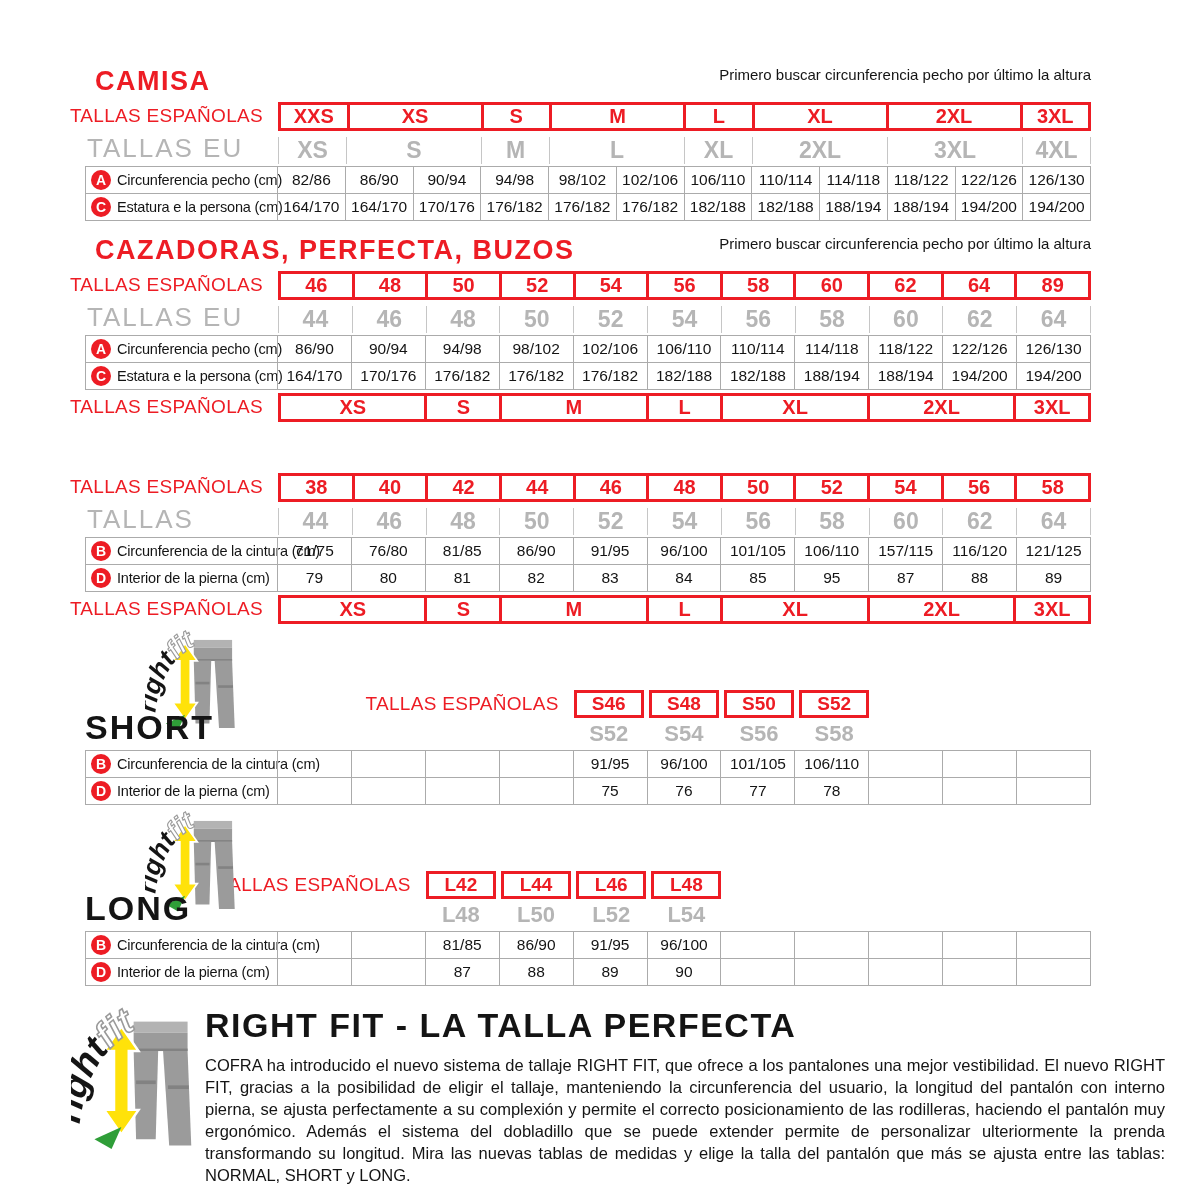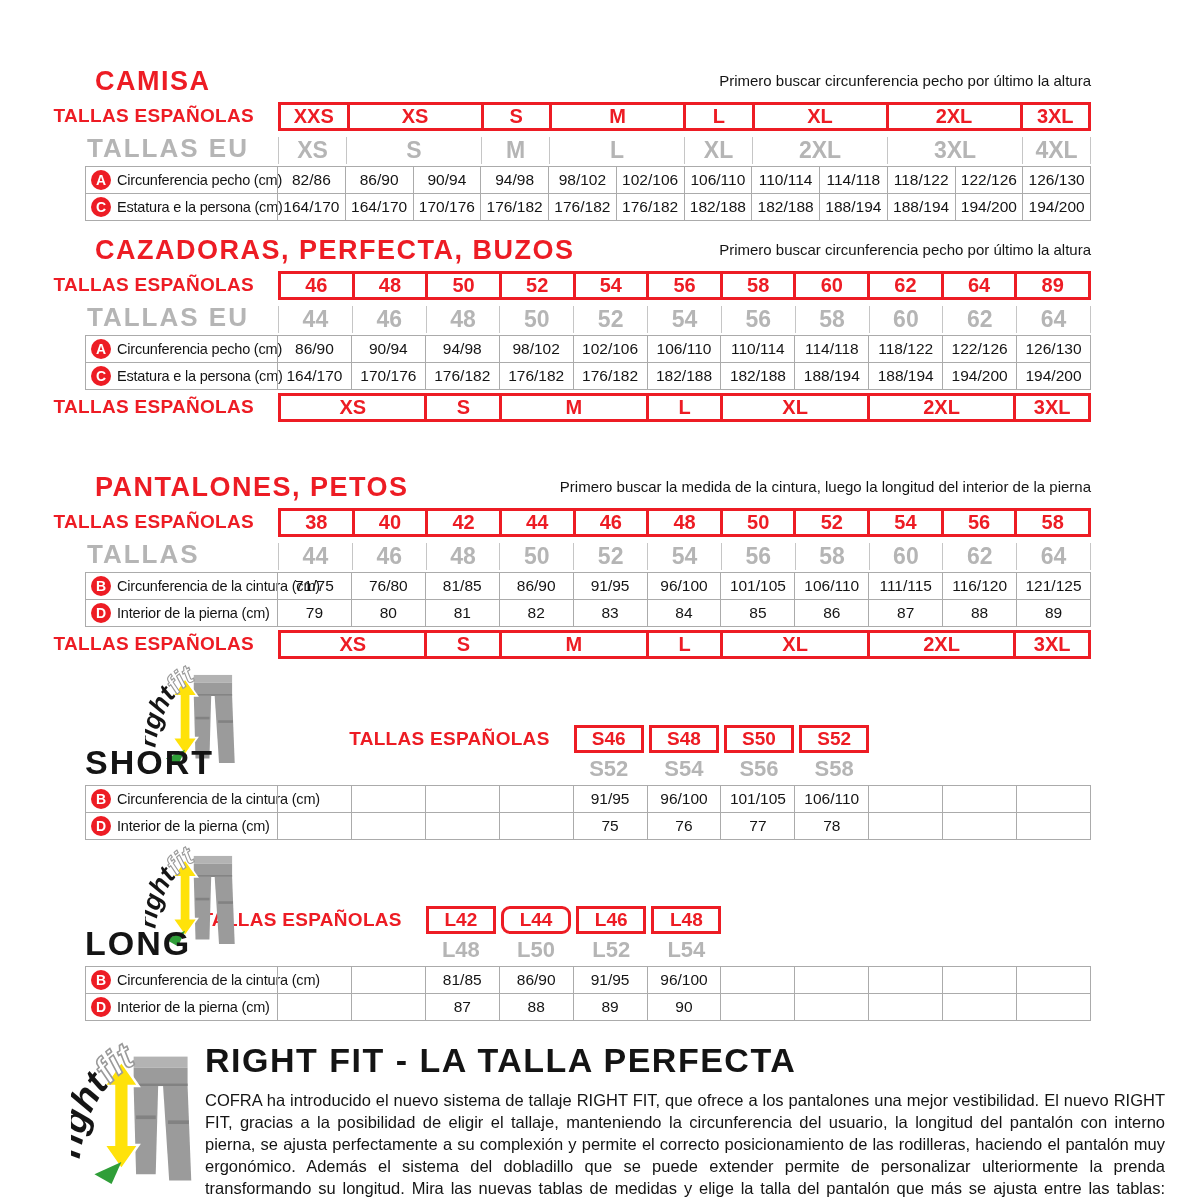--- a/index.html
+++ b/index.html
@@ -8,28 +8,28 @@
     --border:#ababab;
     --lightline:#c6c6c6;
     --ink:#141414;
   }
   *{box-sizing:border-box;margin:0;padding:0;}
   body{background:#fff;font-family:"Liberation Sans",sans-serif;}
   .page{position:relative;width:1200px;height:1200px;background:#fff;overflow:hidden;}
   .content{position:absolute;left:85px;top:66px;width:1006px;}
 
   
-  .title-row{display:flex;justify-content:space-between;align-items:center;margin-bottom:4px;}
+  .title-row{display:flex;justify-content:space-between;align-items:flex-start;margin-bottom:4px;}
   .sec-title{color:var(--red);font-size:27px;font-weight:bold;letter-spacing:1.5px;padding-left:10px;white-space:nowrap;}
   .note{font-size:15px;color:var(--ink);padding-bottom:2px;}
 
   
   .hrow{display:flex;align-items:stretch;height:30px;}
   .hlabel{width:193px;display:flex;align-items:center;justify-content:flex-end;
-          padding-right:24px;color:var(--red);font-weight:bold;font-size:19px;letter-spacing:.3px;white-space:nowrap;}
+          padding-right:15px;color:var(--red);font-weight:normal;font-size:19px;letter-spacing:.3px;white-space:nowrap;}
   .hlabel.gray{color:var(--gray-text);font-size:26px;letter-spacing:2px;justify-content:flex-start;padding-left:2px;}
   .boxes{flex:1;display:flex;align-items:flex-end;}
   .sbox{flex:1 1 0;display:flex;align-items:center;justify-content:center;
         border:3px solid var(--red);color:var(--red);font-weight:bold;font-size:20px;margin-left:-3px;}
   .sbox:first-child{margin-left:0;}
   .eucell{flex:1 1 0;display:flex;align-items:center;justify-content:center;
         color:var(--gray-text);font-weight:bold;font-size:23px;border-left:1px solid var(--lightline);}
   .boxes .eucell:last-child{border-right:1px solid var(--lightline);}
   .eurow{height:31px;}
 
@@ -224,24 +224,20 @@
               <div class="sbox" style="flex-grow: 1;">L</div>
               <div class="sbox" style="flex-grow: 2;">XL</div>
               <div class="sbox" style="flex-grow: 2;">2XL</div>
               <div class="sbox" style="flex-grow: 1;">3XL</div>
             </div>
           </div>
         </div>
     </section>
 
     <section class="sec gap-big">
-      <div class="title-row">
-        <h2 class="sec-title">PANTALONES, PETOS</h2>
-        <div class="note">Primero buscar la medida de la cintura, luego la longitud del interior de la pierna</div>
-      </div>
       <div class="size-table">
           <div class="hrow">
             <div class="hlabel red">TALLAS ESPAÑOLAS</div>
             <div class="boxes">
               <div class="sbox" style="flex-grow: 1;">38</div>
               <div class="sbox" style="flex-grow: 1;">40</div>
               <div class="sbox" style="flex-grow: 1;">42</div>
               <div class="sbox" style="flex-grow: 1;">44</div>
               <div class="sbox" style="flex-grow: 1;">46</div>
               <div class="sbox" style="flex-grow: 1;">48</div>
@@ -274,37 +270,37 @@
               <span class="mlabel">Circunferencia de la cintura (cm)</span>
             </div>
             <div class="dcell">71/75</div>
             <div class="dcell">76/80</div>
             <div class="dcell">81/85</div>
             <div class="dcell">86/90</div>
             <div class="dcell">91/95</div>
             <div class="dcell">96/100</div>
             <div class="dcell">101/105</div>
             <div class="dcell">106/110</div>
-            <div class="dcell">111/115</div>
+            <div class="dcell">157/115</div>
             <div class="dcell">116/120</div>
             <div class="dcell">121/125</div>
           </div>
           <div class="drow">
             <div class="dlabel">
               <span class="badge">D</span>
               <span class="mlabel">Interior de la pierna (cm)</span>
             </div>
             <div class="dcell">79</div>
             <div class="dcell">80</div>
             <div class="dcell">81</div>
             <div class="dcell">82</div>
             <div class="dcell">83</div>
             <div class="dcell">84</div>
             <div class="dcell">85</div>
-            <div class="dcell">86</div>
+            <div class="dcell">95</div>
             <div class="dcell">87</div>
             <div class="dcell">88</div>
             <div class="dcell">89</div>
           </div>
           <div class="hrow bot">
             <div class="hlabel red">TALLAS ESPAÑOLAS</div>
             <div class="boxes">
               <div class="sbox" style="flex-grow: 2;">XS</div>
               <div class="sbox" style="flex-grow: 1;">S</div>
               <div class="sbox" style="flex-grow: 2;">M</div>
@@ -415,21 +411,21 @@
               <polygon points="18,112 40,102 32,120" fill="#2f9e38"></polygon>
             </g>
             <text font-size="30" font-weight="bold" font-style="italic" font-family="Liberation Sans, sans-serif"><textPath href="#arc1"><tspan fill="#151515">right</tspan><tspan fill="#ffffff" stroke="#9a9a9a" stroke-width="1.3">fit</tspan></textPath></text>
           </svg></div>
       <div class="fit-name">LONG</div>
       <div>
           <div class="fhead">
             <div class="hlabel fspacer red" style="width: 340.818px; justify-content: flex-end; padding-left: 0px;">TALLAS ESPAÑOLAS</div>
             <div class="fboxes" style="width: 295.636px;">
               <div class="sbox" style="flex: 1 1 0px;">L42</div>
-              <div class="sbox" style="flex: 1 1 0px; border-radius: 9px;">L44</div>
+              <div class="sbox" style="flex: 1 1 0px;">L44</div>
               <div class="sbox" style="flex: 1 1 0px;">L46</div>
               <div class="sbox" style="flex: 1 1 0px;">L48</div>
             </div>
             <div class="frest"></div>
           </div>
           <div class="fhead">
             <div class="hlabel fspacer gray" style="width: 340.818px; justify-content: flex-end; padding-left: 0px;"></div>
             <div class="fboxes" style="width: 295.636px;">
               <div class="eucell" style="flex: 1 1 0px;">L48</div>
               <div class="eucell" style="flex: 1 1 0px;">L50</div>

